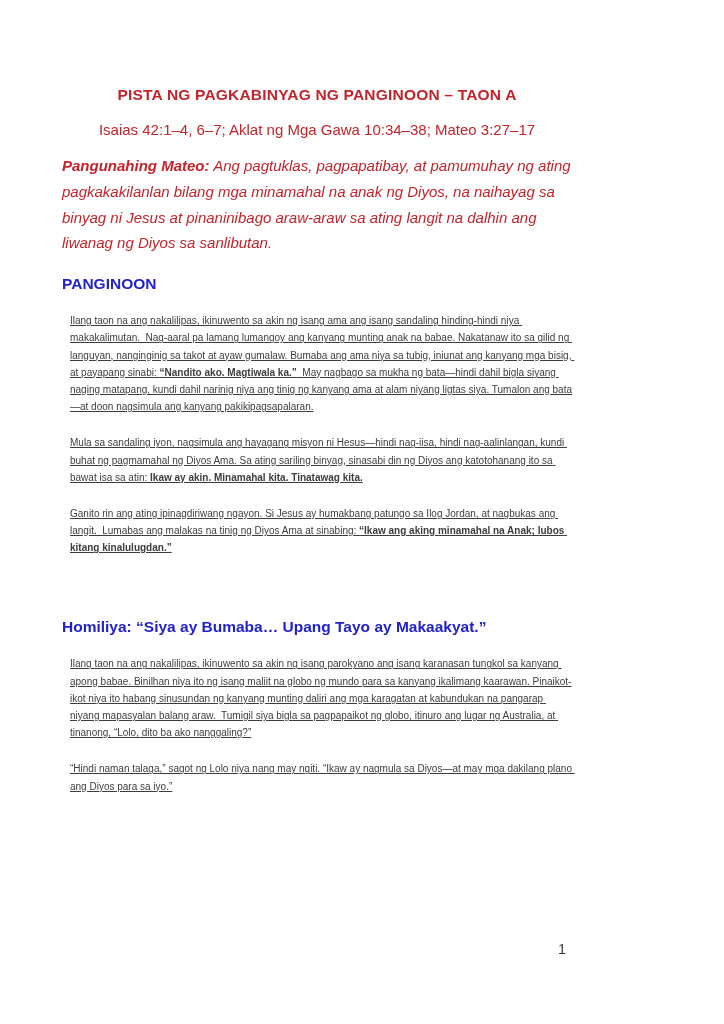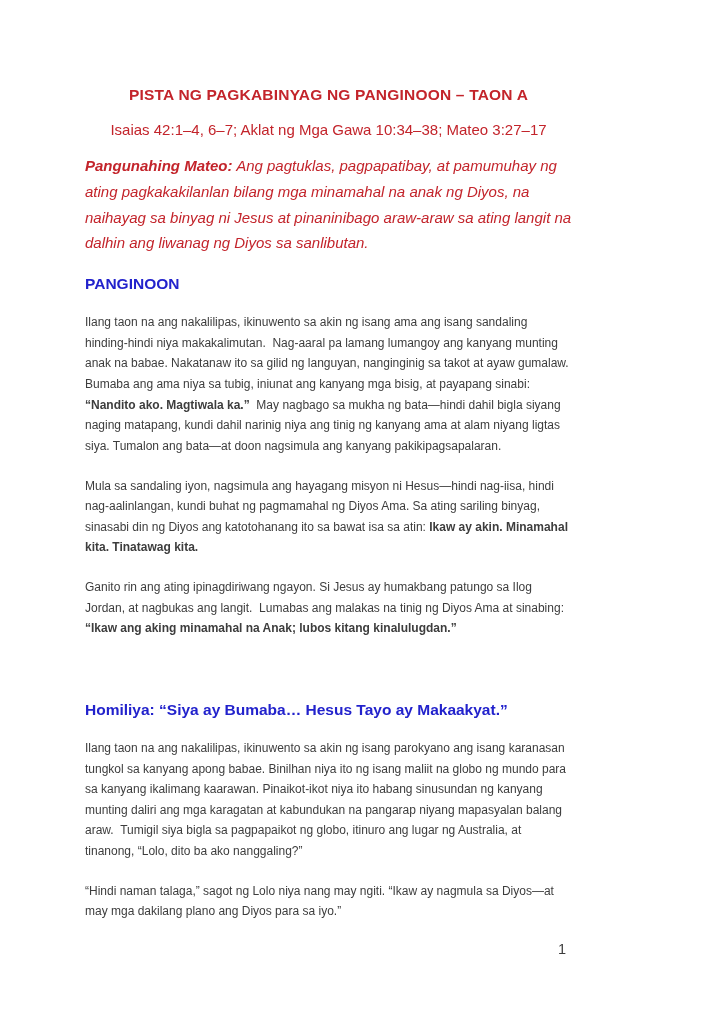--- a/index.html
+++ b/index.html
@@ -6,21 +6,21 @@
     margin: 0;
     padding: 0;
     background: #ffffff;
   }
   .page {
     position: relative;
     width: 656px;
     height: 1024px;
     box-sizing: border-box;
     background: #ffffff;
-    padding: 86px 84px 0 85px;
+    padding: 86px 84px 0 62px;
     font-family: "Liberation Sans", sans-serif;
     overflow: hidden;
   }
   .doc-title {
     margin: 0 0 17px 0;
     text-align: center;
     font-size: 15.5px;
     font-weight: 700;
     letter-spacing: 0.2px;
     color: var(--red, #C3242B);
@@ -44,25 +44,26 @@
   .section-heading {
     margin: 19px 0 0 0;
     font-size: 15.5px;
     font-weight: 700;
     color: var(--blue, #2222CC);
   }
   .section.gap-top .section-heading {
     margin-top: 62px;
   }
   .para {
-    margin: 19px 0 0 0;
-    font-size: 12px;
+    margin: 19px 0 0 8px;
+    font-size: 10px;
     line-height: 1.72;
     color: var(--body, #3D3D3D);
     white-space: pre-wrap;
+    text-decoration: underline;
   }
   .para .b {
     font-weight: 700;
   }
   .page-number {
     position: absolute;
     top: 941px;
     right: 90px;
     font-size: 14.5px;
     color: var(--body, #3D3D3D);
@@ -85,21 +86,21 @@
   <section class="section">
     <h2 class="section-heading">PANGINOON</h2>
     <div class="section-body">
         <p class="para"><span>Ilang taon na ang nakalilipas, ikinuwento sa akin ng isang ama ang isang sandaling hinding-hindi niya makakalimutan.  Nag-aaral pa lamang lumangoy ang kanyang munting anak na babae. Nakatanaw ito sa gilid ng languyan, nanginginig sa takot at ayaw gumalaw. Bumaba ang ama niya sa tubig, iniunat ang kanyang mga bisig, at payapang sinabi: </span><span class="b">“Nandito ako. Magtiwala ka.”</span><span>  May nagbago sa mukha ng bata—hindi dahil bigla siyang naging matapang, kundi dahil narinig niya ang tinig ng kanyang ama at alam niyang ligtas siya. Tumalon ang bata—at doon nagsimula ang kanyang pakikipagsapalaran.</span></p>
         <p class="para"><span>Mula sa sandaling iyon, nagsimula ang hayagang misyon ni Hesus—hindi nag-iisa, hindi nag-aalinlangan, kundi buhat ng pagmamahal ng Diyos Ama. Sa ating sariling binyag, sinasabi din ng Diyos ang katotohanang ito sa bawat isa sa atin: </span><span class="b">Ikaw ay akin. Minamahal kita. Tinatawag kita.</span></p>
         <p class="para"><span>Ganito rin ang ating ipinagdiriwang ngayon. Si Jesus ay humakbang patungo sa Ilog Jordan, at nagbukas ang langit.  Lumabas ang malakas na tinig ng Diyos Ama at sinabing: </span><span class="b">“Ikaw ang aking minamahal na Anak; lubos kitang kinalulugdan.”</span></p>
       </div>
   </section>
 
   <section class="section gap-top">
-    <h2 class="section-heading">Homiliya: “Siya ay Bumaba… Hesus Tayo ay Makaakyat.”</h2>
+    <h2 class="section-heading">Homiliya: “Siya ay Bumaba… Upang Tayo ay Makaakyat.”</h2>
     <div class="section-body">
         <p class="para"><span>Ilang taon na ang nakalilipas, ikinuwento sa akin ng isang parokyano ang isang karanasan tungkol sa kanyang apong babae. Binilhan niya ito ng isang maliit na globo ng mundo para sa kanyang ikalimang kaarawan. Pinaikot-ikot niya ito habang sinusundan ng kanyang munting daliri ang mga karagatan at kabundukan na pangarap niyang mapasyalan balang araw.  Tumigil siya bigla sa pagpapaikot ng globo, itinuro ang lugar ng Australia, at tinanong, “Lolo, dito ba ako nanggaling?”</span></p>
         <p class="para"><span>“Hindi naman talaga,” sagot ng Lolo niya nang may ngiti. “Ikaw ay nagmula sa Diyos—at may mga dakilang plano ang Diyos para sa iyo.”</span></p>
       </div>
   </section>
 
   <div class="page-number">1</div>
 
 </div>
 

